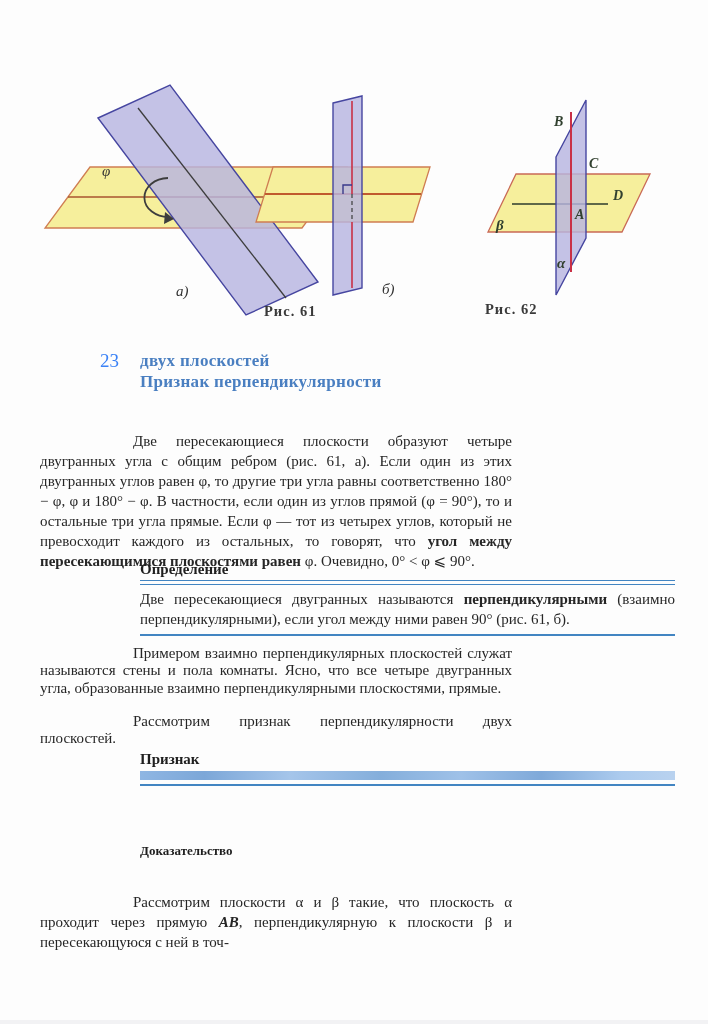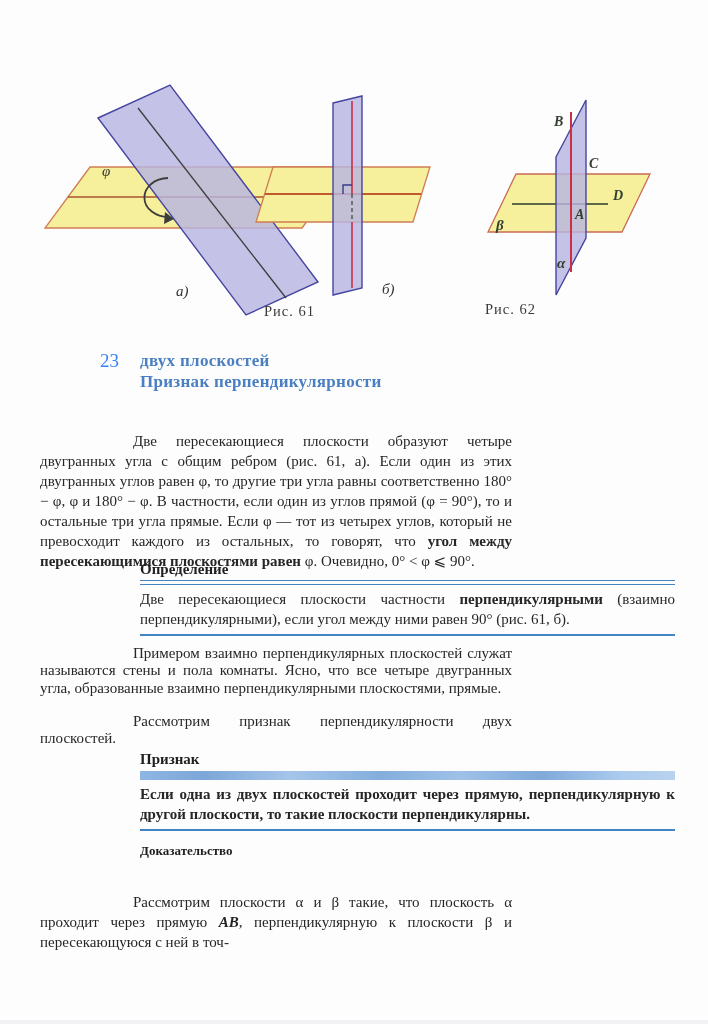--- a/index.html
+++ b/index.html
@@ -5,21 +5,21 @@
   html,body{margin:0;padding:0;background:#ffffff;}
   .page{
     position:relative;width:708px;height:1024px;overflow:hidden;
     background:#fdfdfd;
     font-family:"Liberation Serif","DejaVu Serif",serif;
     color:#262626;
   }
   .page::after{content:"";position:absolute;left:0;right:0;bottom:0;height:4px;background:#f2f2f4;}
   .fig{position:absolute;}
   .fig-caption{
-    position:absolute;font-size:14.5px;font-weight:normal;color:#3a3a3a;
+    position:absolute;font-size:14.5px;font-weight:bold;color:#3a3a3a;
     letter-spacing:1px;
   }
   .section-head{position:absolute;left:140px;top:350px;color:#4a7fc1;}
   .section-num{
     position:absolute;left:-40px;top:0px;font-size:19px;font-weight:normal;color:#3b82f6;
   }
   .section-title{font-size:17px;font-weight:bold;line-height:21px;letter-spacing:0.3px;}
   .body-para{
     position:absolute;left:40px;width:472px;font-size:15px;text-align:justify;
     margin:0;
@@ -93,33 +93,32 @@
   </div>
 
   <p class="body-para indent lh20" style="top:399px">
     <span>Две пересекающиеся плоскости образуют четыре двугранных угла с общим ребром (рис. 61, а). Если один из этих двугранных углов равен φ, то другие три угла равны соответственно 180° − φ, φ и 180° − φ. В частности, если один из углов прямой (φ = 90°), то и остальные три угла прямые. Если φ — тот из четырех углов, который не превосходит каждого из остальных, то говорят, что </span><b>угол между пересекающимися плоскостями равен</b><span> φ. Очевидно, 0° &lt; φ ⩽ 90°.</span>
   </p>
 
   <div class="block" style="top:561px">
     <div class="block-head">Определение</div>
     <div class="double-rule"></div>
     <p class="block-text">
-      <span>Две пересекающиеся плоскости частности </span><b>перпендикулярными</b><span> (взаимно перпендикулярными), если угол между ними равен 90° (рис. 61, б).</span>
+      <span>Две пересекающиеся двугранных называются </span><b>перпендикулярными</b><span> (взаимно перпендикулярными), если угол между ними равен 90° (рис. 61, б).</span>
     </p>
     <div class="single-rule"></div>
   </div>
 
   <p class="body-para indent lh17" style="top:645px">Примером взаимно перпендикулярных плоскостей служат называются стены и пола комнаты. Ясно, что все четыре двугранных угла, образованные взаимно перпендикулярными плоскостями, прямые.</p>
 
   <p class="body-para indent lh17" style="top:713px">Рассмотрим признак перпендикулярности двух плоскостей.</p>
 
   <div class="block" style="top:751px">
     <div class="block-head">Признак</div>
     <div class="theorem-bar"></div>
-    <p class="block-text theorem-text">Если одна из двух плоскостей проходит через прямую, перпендикулярную к другой плоскости, то такие плоскости перпендикулярны.</p>
     <div class="single-rule"></div>
   </div>
 
   <div class="block-head" style="position:absolute;left:140px;top:843px;font-size:13px;text-align:center;">Доказательство</div>
   <p class="body-para indent lh20" style="top:860px">
     <span>Рассмотрим плоскости α и β такие, что плоскость α проходит через прямую </span><i><b>AB</b></i><span>, перпендикулярную к плоскости β и пересекающуюся с ней в точ-</span>
   </p>
 
 </div>
 

